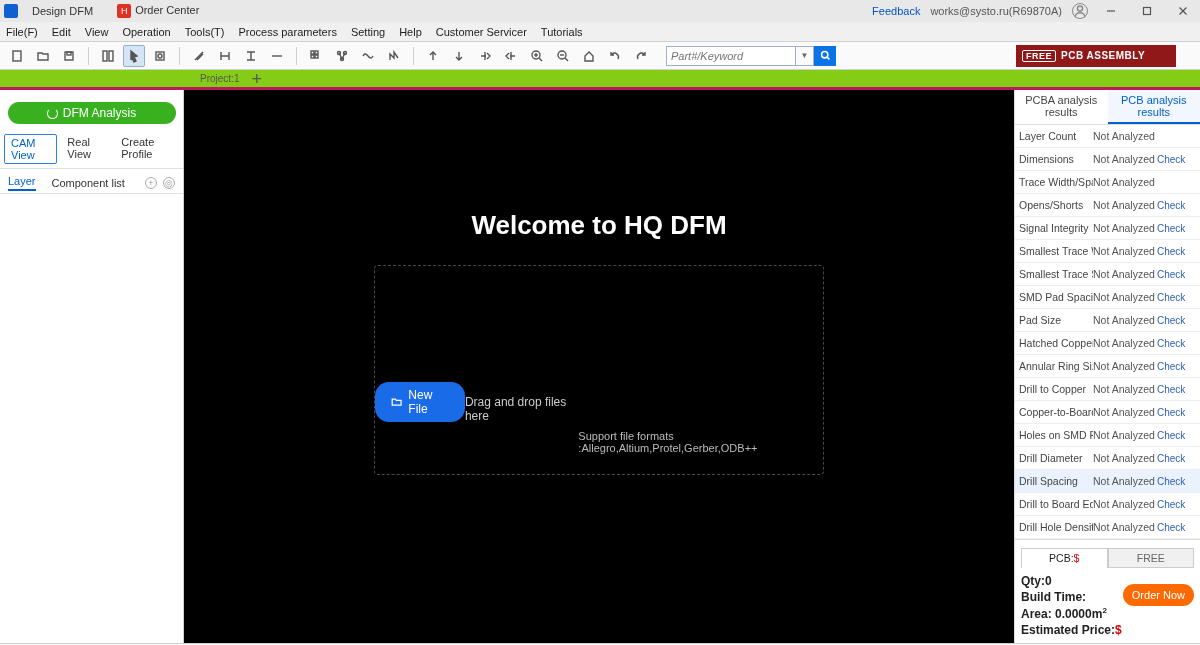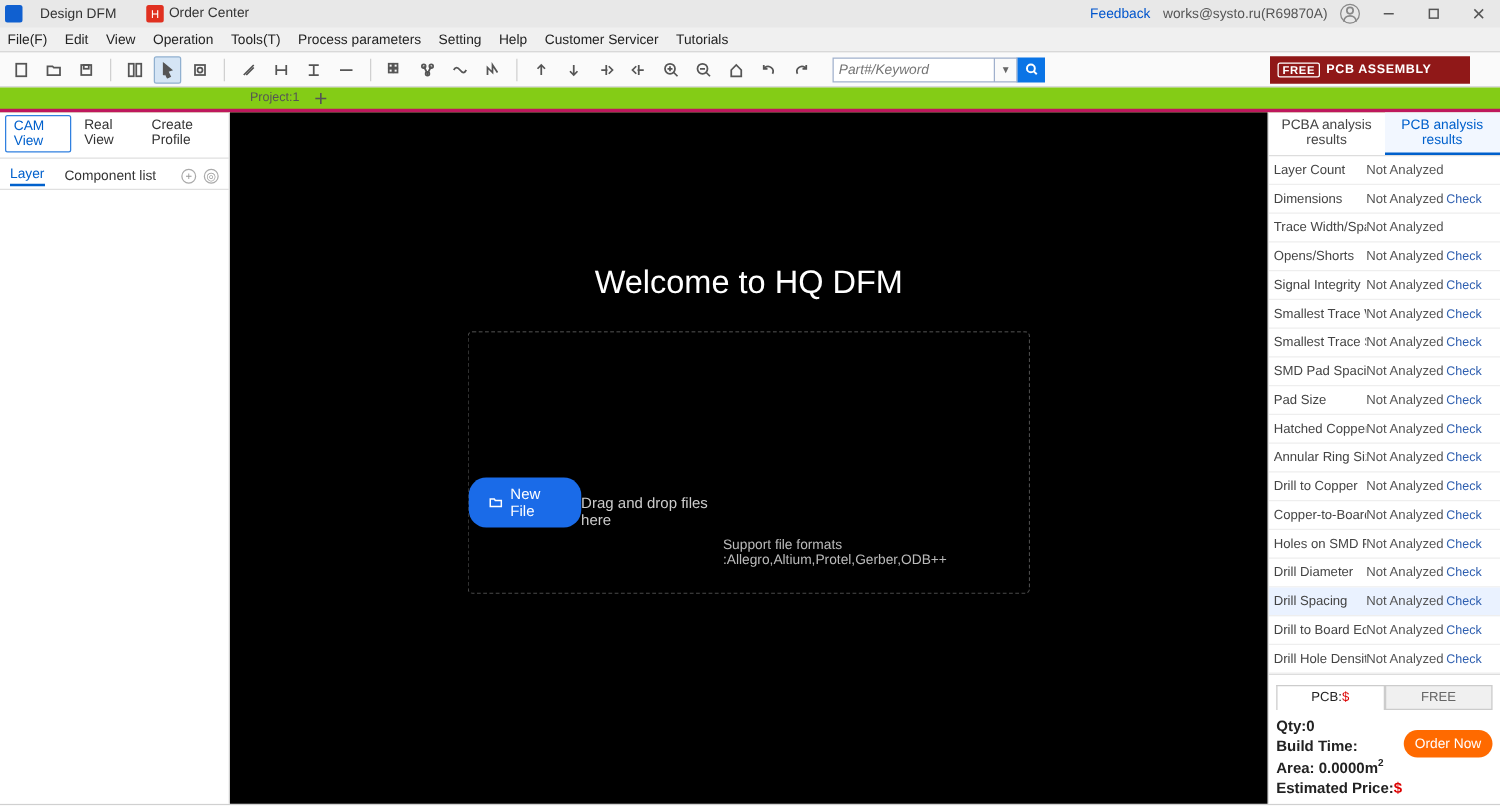--- a/index.html
+++ b/index.html
@@ -38,21 +38,21 @@
   .view-tabs .vt.active { border:1px solid #3080e0; color:#0060cc; border-radius:2px; }
   .layer-tabs { display:flex; padding:6px 8px 2px; gap:16px; font-size:11px; align-items:center; border-bottom:1px solid #e0e0e0;}
   .layer-tabs .lt.active { color:#0060cc; border-bottom:2px solid #0060cc; padding-bottom:2px;}
   .layer-tabs .icons { margin-left:auto; display:flex; gap:6px; color:#999;}
   .layer-tabs .circ { width:12px; height:12px; border:1px solid #aaa; border-radius:50%; display:flex; align-items:center; justify-content:center; font-size:9px;}
 
   .project-tabs { height:20px; border-bottom:3px solid #be185d; background:#84cc16; display:flex; align-items:center; padding-left:200px; gap:12px; font-size:10px; color:#555;}
   .project-tabs .plus { font-size:18px; font-weight:300; line-height:14px; }
 
   .canvas { flex:1; background:#000; position:relative; display:flex; flex-direction:column; align-items:center; justify-content:flex-start; padding-top:120px;}
-  .welcome { color:#fff; font-size:26px; font-weight:400; margin-bottom:24px; }
+  .welcome { color:#fff; font-size:26px; font-weight:700; margin-bottom:24px; }
   .dropzone { width:450px; height:210px; border:1px dashed #4a4a4a; border-radius:4px; display:flex; align-items:center; padding-top:64px;}
   .newfile-btn { background:#1a6be8; color:#fff; padding:6px 16px; border-radius:14px; font-size:12px; display:flex; align-items:center; gap:6px;}
   .newfile-btn svg { width:13px; height:10px; fill:none; stroke:#fff; stroke-width:1.5;}
   .drop-hint { color:#ccc; font-size:12px; margin-top:14px; }
   .formats { color:#bbb; font-size:11px; margin-top:auto; margin-bottom:20px; }
 
   .rightpanel { width:186px; background:#fff; border-left:1px solid #d8d8d8; display:flex; flex-direction:column; }
   .an-tabs { display:flex; font-size:11px; border-bottom:1px solid #ddd; }
   .an-tabs .at { flex:1; text-align:center; padding:4px 2px; color:#444; }
   .an-tabs .at.active { color:#0060cc; border-bottom:2px solid #0060cc; background:#f2f7ff;}
@@ -277,20 +277,24 @@
   </div>
 </div>
 
 <div class="project-tabs">
   <span>Project:1</span>
   <span class="plus">+</span>
 </div>
 
 <div class="body">
   <div class="leftpanel">
+    <div class="dfm-btn">
+      <span class="ring"></span>
+      <span>DFM Analysis</span>
+    </div>
     <div class="view-tabs">
       <span class="vt active">CAM View</span>
       <span class="vt">Real View</span>
       <span class="vt">Create Profile</span>
     </div>
     <div class="layer-tabs">
       <span class="lt active">Layer</span>
       <span class="lt">Component list</span>
       <span class="icons">
         <span class="circ">+</span>

